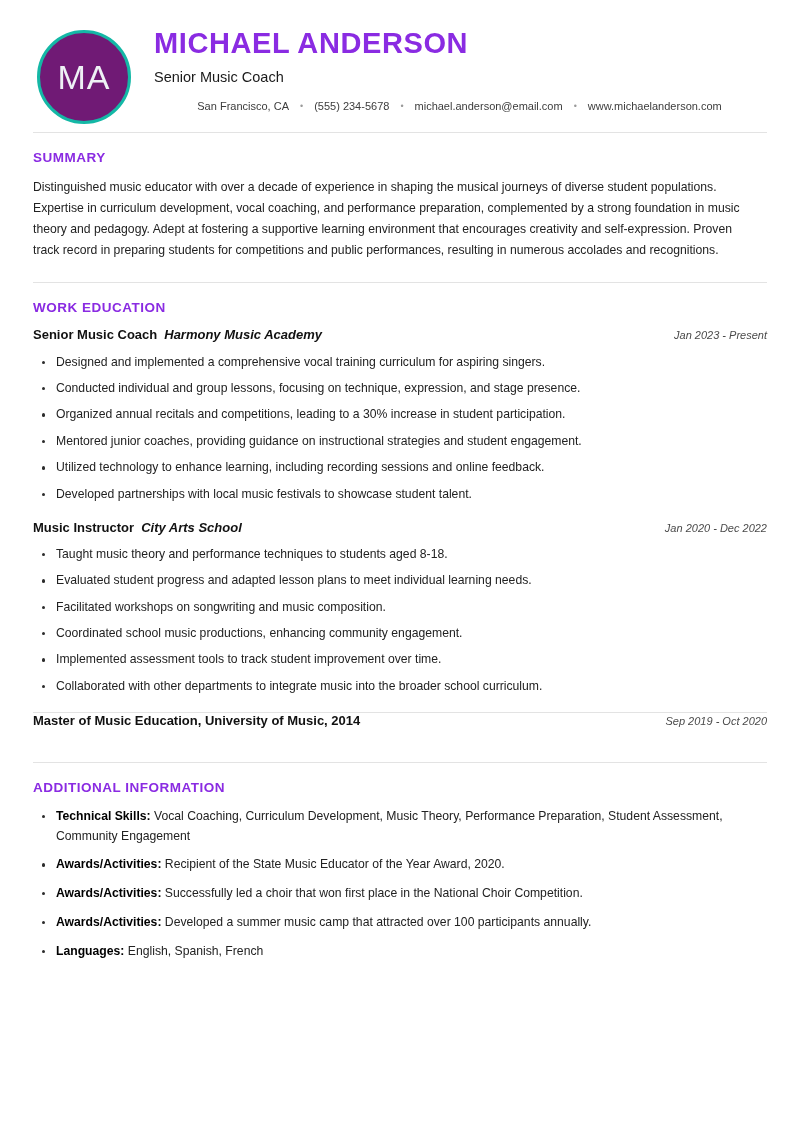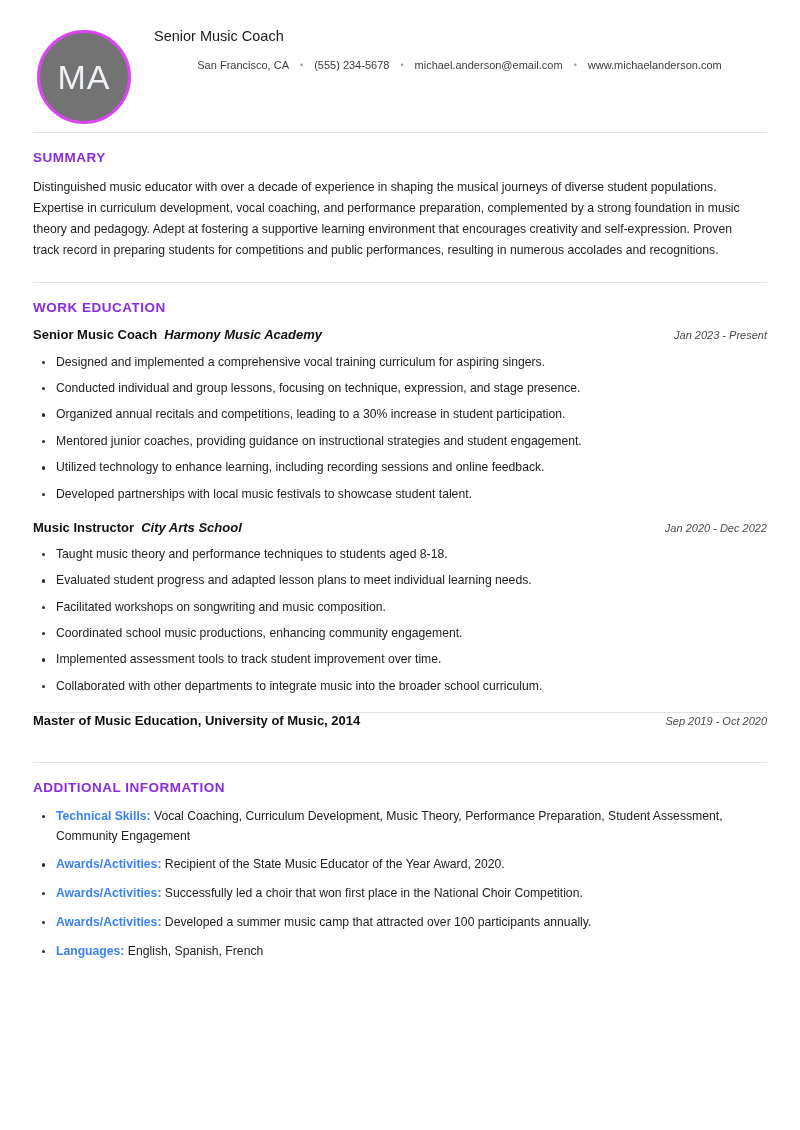--- a/index.html
+++ b/index.html
@@ -28,22 +28,22 @@
     display: flex;
     align-items: flex-start;
     padding-top: 26px;
     padding-bottom: 8px;
   }
   .avatar {
     width: 94px;
     height: 94px;
     min-width: 94px;
     border-radius: 50%;
-    background: #737373;
-    border: 3px solid #d946ef;
+    background: #701a75;
+    border: 3px solid #14b8a6;
     box-sizing: border-box;
     display: flex;
     align-items: center;
     justify-content: center;
     margin-top: 4px;
     margin-left: 4px;
   }
   .avatar-initials {
     color: #eef1f5;
     font-size: 34px;
@@ -191,33 +191,34 @@
     position: absolute;
     left: 9px;
     top: 8px;
     width: 3.4px;
     height: 3.4px;
     border-radius: 50%;
     background: #2b2b2b;
   }
   .info-label {
     font-weight: bold;
-    color: #3b82f6;
+    color: #000000;
   }
 </style>
 </head>
 <body>
 
 <div class="page">
 
   <div class="header">
     <div class="avatar">
       <span class="avatar-initials">MA</span>
     </div>
     <div class="header-text">
+      <h1 class="full-name">MICHAEL ANDERSON</h1>
       <div class="job-title">Senior Music Coach</div>
       <div class="contact-line">
         <span class="contact-item">San Francisco, CA</span>
         <span class="contact-sep">•</span>
         <span class="contact-item">(555) 234-5678</span>
         <span class="contact-sep">•</span>
         <span class="contact-item">michael.anderson@email.com</span>
         <span class="contact-sep">•</span>
         <span class="contact-item">www.michaelanderson.com</span>
       </div>

